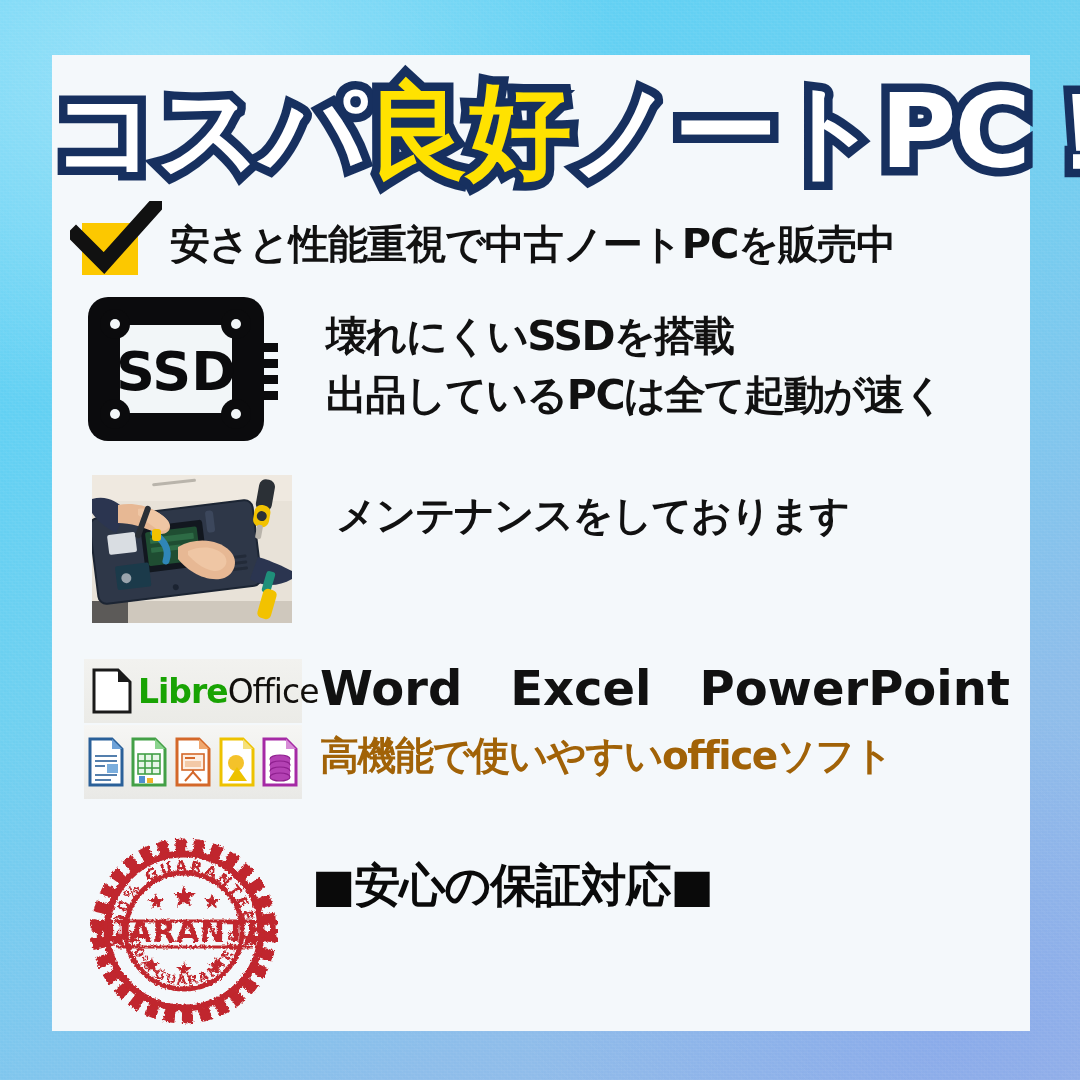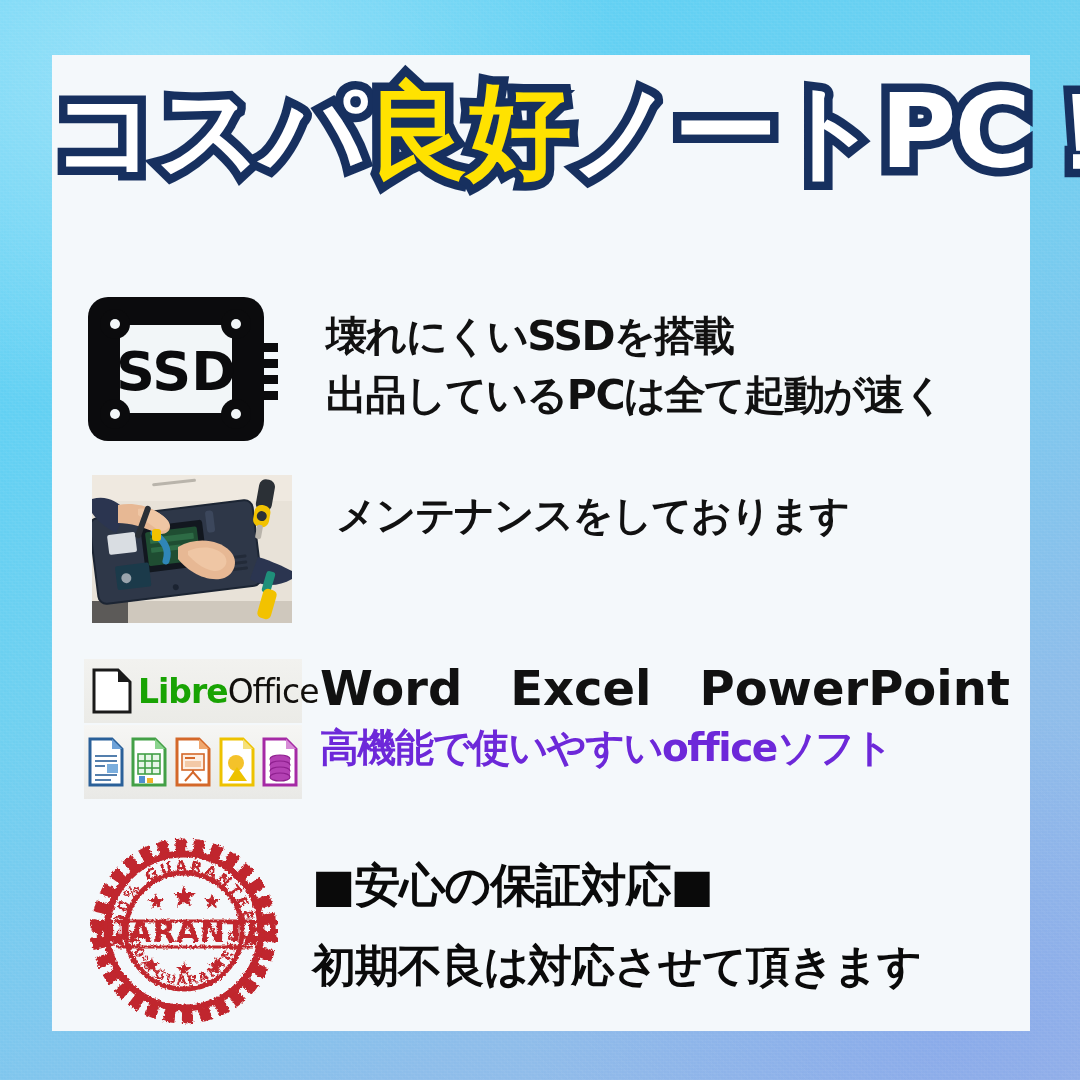--- a/index.html
+++ b/index.html
@@ -96,21 +96,21 @@
     display:flex;align-items:center;justify-content:space-around;
   }
   .lo-app{width:36px;height:50px;}
   .lo-text{position:absolute;left:246px;top:6px;}
   .lo-line1{
     font-family:"DejaVu Sans","Liberation Sans",sans-serif;
     font-weight:700;font-size:48px;color:#111;white-space:nowrap;letter-spacing:0px;
   }
   .lo-line2{
     font-family:"DejaVu Sans","Liberation Sans",sans-serif;
-    font-weight:700;font-size:39px;color:#6d28d9;white-space:nowrap;letter-spacing:-1.5px;margin-top:0;
+    font-weight:700;font-size:39px;color:#a16207;white-space:nowrap;letter-spacing:-1.5px;margin-top:8px;
   }
 
   
   .grt-row{left:22px;top:776px;width:950px;}
   .grt-stamp{position:absolute;left:16px;top:6px;width:188px;height:188px;}
   .grt-text{position:absolute;left:238px;top:24px;text-align:left;width:700px;}
   .grt-line1{
     font-family:"DejaVu Sans","Liberation Sans",sans-serif;
     font-weight:700;font-size:46px;color:#0a0a0a;letter-spacing:-1px;white-space:nowrap;
   }
@@ -126,20 +126,27 @@
   <div id="grain"></div>
 
   <div id="card">
 
     <div class="title-wrap">
       <div class="title">
         <span>コスパ</span><span class="hl">良好</span><span>ノートPC！</span>
       </div>
     </div>
 
+    <div class="check-row">
+      <div class="check-box"></div>
+      <svg class="check-mark" viewBox="0 0 92 76">
+        <path d="M6 34 L34 62 L86 4" fill="none" stroke="#111111" stroke-width="15" stroke-linecap="square" stroke-linejoin="miter"></path>
+      </svg>
+      <div class="check-text">安さと性能重視で中古ノートPCを販売中</div>
+    </div>
 
     <div class="row ssd-row">
       <svg class="ssd-icon" viewBox="0 0 196 156">
 
         <rect x="4" y="6" width="176" height="144" rx="20" ry="20" fill="#0b0b0d"></rect>
 
         <rect x="178" y="52" width="16" height="9" fill="#0b0b0d"></rect>
         <rect x="178" y="68" width="16" height="9" fill="#0b0b0d"></rect>
         <rect x="178" y="84" width="16" height="9" fill="#0b0b0d"></rect>
         <rect x="178" y="100" width="16" height="9" fill="#0b0b0d"></rect>
@@ -341,18 +348,17 @@
 
           <rect x="16" y="84" width="156" height="24" fill="#c0282d" opacity=".0"></rect>
           <text x="94" y="105" text-anchor="middle" fill="#c0282d" font-family="DejaVu Sans, sans-serif" font-size="30" font-weight="700" letter-spacing="0.5">GUARANTEE</text>
           <line x1="26" y1="84" x2="162" y2="84" stroke="#c0282d" stroke-width="3"></line>
           <line x1="26" y1="110" x2="162" y2="110" stroke="#c0282d" stroke-width="3"></line>
         </g>
       </svg>
 
       <div class="grt-text">
         <div class="grt-line1">■安心の保証対応■</div>
-        <div class="grt-line2">初期不良は対応させて頂きます</div>
       </div>
     </div>
 
   </div>
 </div>
 
 </body></html>

